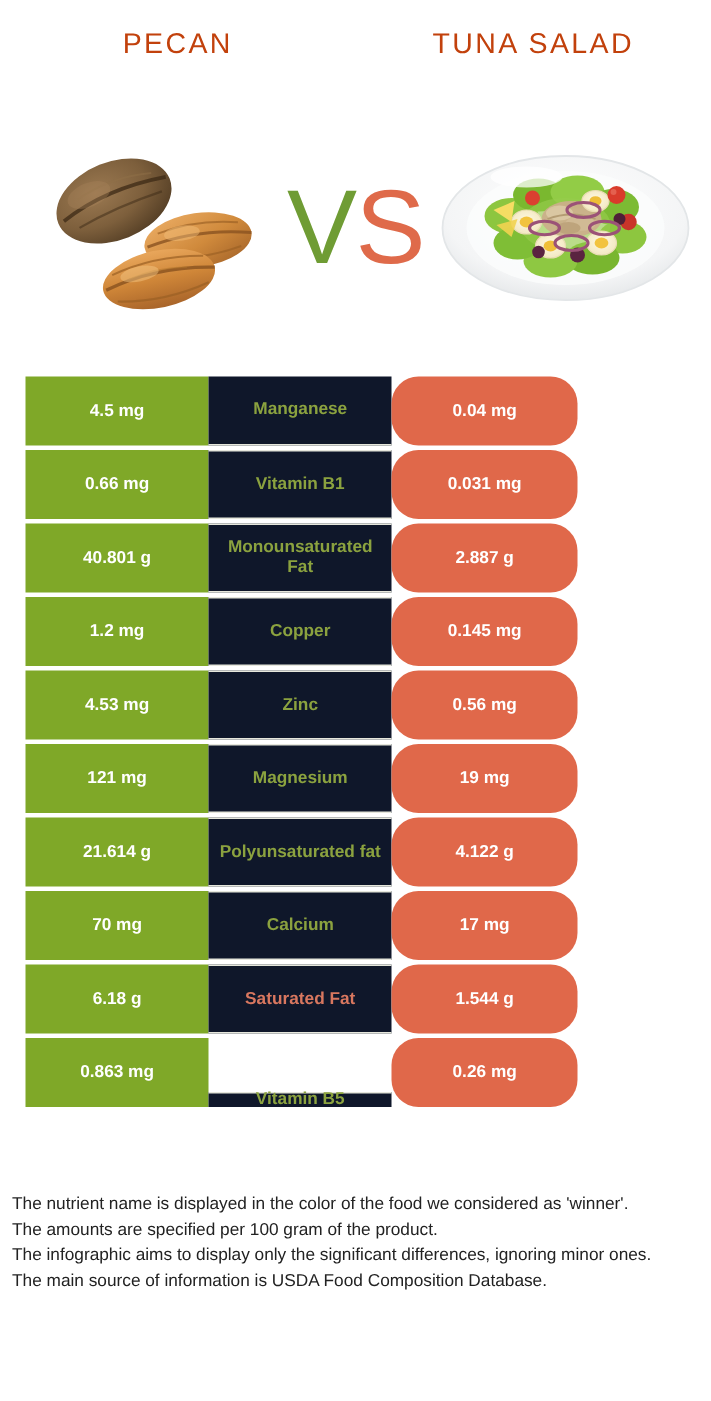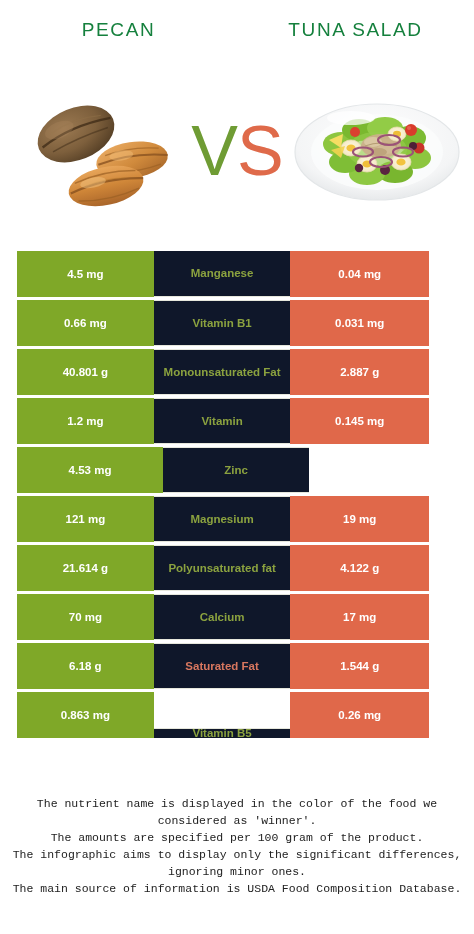--- a/index.html
+++ b/index.html
@@ -27,21 +27,21 @@
     width: 474px;
     height: 34px;
     display: flex;
   }
   .title-cell {
     flex: 1 1 50%;
     text-align: center;
     font-size: 19px;
     font-weight: 300;
     letter-spacing: 1.6px;
-    color: #15803d;
+    color: #c2410c;
     font-family: "Liberation Sans", sans-serif;
     line-height: 24px;
     white-space: nowrap;
   }
 
   
   .hero {
     position: absolute;
     top: 88px; left: 0;
     width: 474px; height: 125px;
@@ -69,58 +69,58 @@
 
   
   .table {
     position: absolute;
     left: 17px;
     top: 251px;
     width: 440px;
   }
   .row {
     display: flex;
-    width: 412px;
+    width: 368px;
     height: 46px;
     margin-bottom: 3px;
     align-items: stretch;
   }
   .row:last-child { margin-bottom: 0; justify-content: center; }
 
   .cell {
     display: flex;
     align-items: center;
     justify-content: center;
     text-align: center;
     font-size: 11.5px;
     font-weight: bold;
     line-height: 13px;
     padding: 0 4px;
   }
   .cell-left  { width: 146px; background: #7fa828; color: #ffffff; }
   .cell-mid   { width: 146px; background: #0f172a; color: #8ba23f;
                 border-top: 1px solid #e6e7dc; border-bottom: 1px solid #e6e7dc; }
-  .cell-right { width: 148px; background: #e0684a; color: #ffffff; }
+  .cell-right { width: 148px; background: #e0684a; color: #ffffff; border-radius: 18px; }
 
   .row:first-child .cell-mid { border-top: none; }
   .row:last-child  .cell-mid { border-bottom: none; margin-top: 36px; }
 
   .cell-mid.winner-right { color: #d8775f; }
 
   
   .footer {
     position: absolute;
     left: 8px;
     top: 795px;
     width: 458px;
-    text-align: center;
+    text-align: left;
     font-size: 11.5px;
     line-height: 17px;
     color: #222222;
-    font-family: Liberation Mono, monospace;
+    font-family: Liberation Sans, sans-serif;
   }
   .footer p { margin: 0; }
 </style>
 </head>
 <body>
 
 <div class="page">
 
   <div class="titles">
     <div class="title-cell">PECAN</div>
@@ -271,27 +271,28 @@
     </div>
 
     <div class="row">
       <div class="cell cell-left">40.801 g</div>
       <div class="cell cell-mid">Monounsaturated Fat</div>
       <div class="cell cell-right">2.887 g</div>
     </div>
 
     <div class="row">
       <div class="cell cell-left">1.2 mg</div>
-      <div class="cell cell-mid">Vitamin</div>
+      <div class="cell cell-mid">Copper</div>
       <div class="cell cell-right">0.145 mg</div>
     </div>
 
     <div class="row">
       <div class="cell cell-left">4.53 mg</div>
       <div class="cell cell-mid">Zinc</div>
+      <div class="cell cell-right">0.56 mg</div>
     </div>
 
     <div class="row">
       <div class="cell cell-left">121 mg</div>
       <div class="cell cell-mid">Magnesium</div>
       <div class="cell cell-right">19 mg</div>
     </div>
 
     <div class="row">
       <div class="cell cell-left">21.614 g</div>

